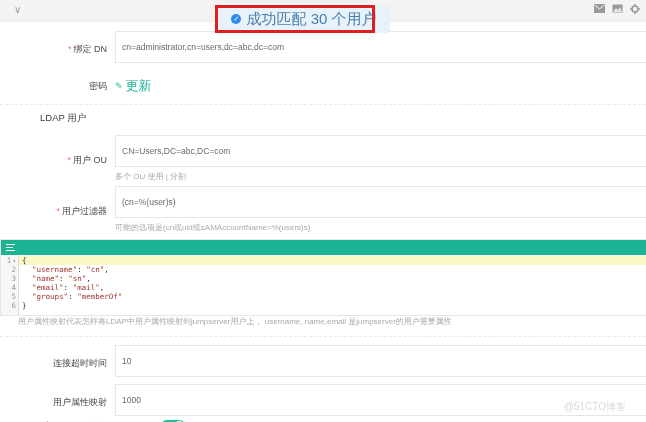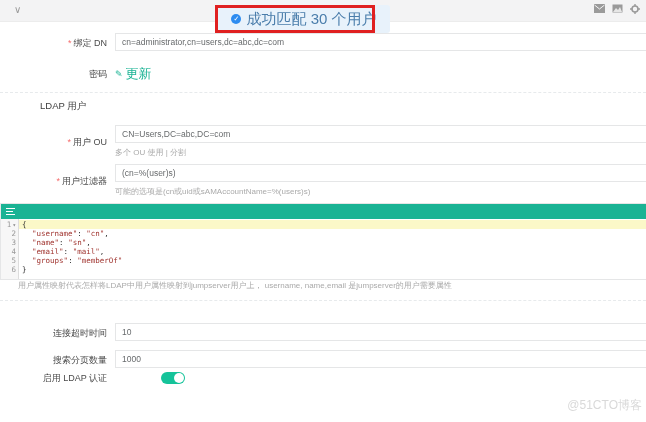--- a/index.html
+++ b/index.html
@@ -16,21 +16,21 @@
     line-height:10px; text-align:center; flex:0 0 auto; }
   .toast-msg { color:#4a7dab; font-size:15px;text-align:center; }
   .red-annot { position:absolute; left:215px; top:5px; width:160px; height:28px;
     border:3px solid #e02020; z-index:3; pointer-events:none; }
 
   .form { padding-top:0; }
   .row { display:flex; align-items:center; }
   .lbl { flex:0 0 115px; text-align:right; padding-right:8px; font-size:9px; color:#4a4a4a; padding-top:4px; }
   .lbl .star { color:#f56c6c; margin-right:2px; font-style:normal; }
   .ctl { flex:1 1 auto; min-width:0; }
-  input.txt { width:100%; height:18px; border:1px solid #e5e6e7; border-right:none; font-size:8.5px;
+  input.txt { width:100%; height:32px; border:1px solid #e5e6e7; border-right:none; font-size:8.5px;
     color:#676a6c; padding:0 6px; outline:none; font-family:"Liberation Sans","DejaVu Sans",sans-serif; }
   .help { font-size:8px; color:#aaa; margin-top:4px; }
   .divider { border-top:1px dashed #e7eaec; margin-top:9px; }
   .section { font-size:9.5px; color:#404040; font-weight:500; padding-left:40px; margin-top:7px; }
 
   .row-dn { margin-top:9px; }
   .row-pw { margin-top:10px; }
   .pw-link { display:inline-flex; align-items:center; gap:3px; margin-top:4px; cursor:pointer; }
   .pw-link .pen { color:#1ab394; font-size:9px; }
   .pw-link .upd { color:#1ab394; font-size:13px; }
@@ -49,27 +49,27 @@
   .gnum { height:9px; line-height:9px; }
   .gnum .fold { color:#888; margin-left:1px; font-size:6px; }
   .code { flex:1 1 auto; padding-top:1px; color:#333; }
   .cl { height:9px; line-height:9px; white-space:pre; padding-left:3px; }
   .cl.active { background:#fbf8c8; }
   .cl.ind { padding-left:13px; }
   .tok-s { color:#a0342f; }
   .tok-p { color:#333; }
   .map-help { font-size:8px; color:#aaa; padding-left:18px; }
 
-  .row-timeout { margin-top:20px; }
+  .row-timeout { margin-top:8px; }
   .row-pagesize { margin-top:7px; }
   .row-toggle { margin-top:0;gap:46px; }
   .toggle { width:24px; height:12px; border-radius:6px; background:#15c39a; position:relative; margin-top:3px; cursor:pointer; }
   .knob { position:absolute; right:1px; top:1px; width:10px; height:10px; border-radius:50%; background:#fff; }
 
-  .watermark { position:absolute; right:4px; bottom:8px; font-size:12px; color:#d9d9d9; }
+  .watermark { position:absolute; right:20px; bottom:8px; font-size:10px; color:#d9d9d9; }
 </style>
 </head>
 <body>
 
 <div class="topbar">
   <span class="collapse">∨</span>
   <div class="top-icons">
     <span>
         <svg width="11" height="9" viewBox="0 0 11 9">
           <rect x="0.5" y="0.5" width="10" height="8" fill="#9a9a9a" stroke="#9a9a9a"></rect>
@@ -172,21 +172,21 @@
   </div>
 
   <div class="divider"></div>
 
   <div class="row row-timeout">
     <div class="lbl"><span>连接超时时间</span></div>
     <div class="ctl"><input class="txt" value="10" style=""></div>
   </div>
 
   <div class="row row-pagesize">
-    <div class="lbl"><span>搜索分页数量</span></div>
+    <div class="lbl"><span>用户属性映射</span></div>
     <div class="ctl"><input class="txt" value="1000" style=""></div>
   </div>
 
   <div class="row row-toggle">
     <div class="lbl"><span>启用 LDAP 认证</span></div>
     <div class="ctl">
       <div class="toggle">
           <span class="knob"></span>
         </div>
     </div>

